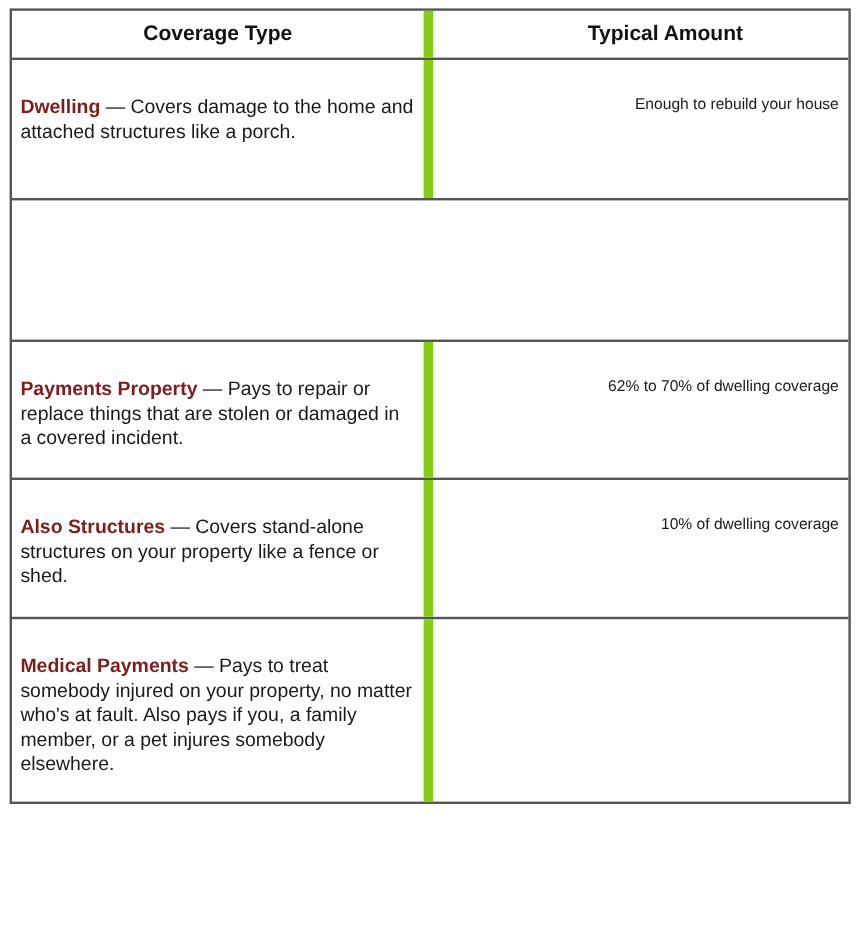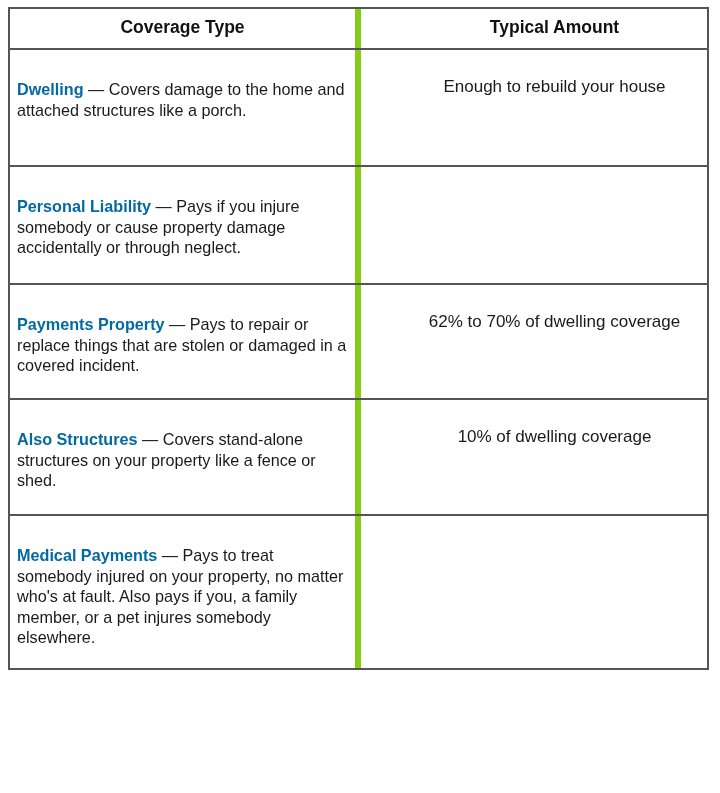--- a/index.html
+++ b/index.html
@@ -2,43 +2,42 @@
 <html><head>
 <meta charset="utf-8">
 <style>
   html, body { margin: 0; padding: 0; background: #ffffff; }
   body { width: 720px; height: 793px; position: relative; overflow: hidden;
          font-family: "Liberation Sans", sans-serif; color: #1a1a1a; }
   .tbl { position: absolute; left: 8px; top: 7px; width: 701px; border: 2px solid #555; box-sizing: border-box; }
   .row { display: flex; border-top: 2px solid #555; box-sizing: border-box; }
   .row.header { border-top: none; height: 39px; }
   .cell { box-sizing: border-box; }
-  .c1 { width: 351px; border-right: 6px solid #84cc16; }
+  .c1 { width: 351px; border-right: 8px solid #84cc16; }
   .c2 { flex: 1; margin-left: 41px; }
   .header .cell { font-weight: bold; font-size: 17.5px; text-align: center; line-height: 37px; color: #111; }
   .body-row .c1 { padding: 29px 8px 0 7px; font-size: 16.2px; line-height: 20.5px; }
-  .body-row .c2 { padding: 27px 8px 0 8px; font-size: 17px; line-height: 20.5px; text-align: center; }
-  .term { color: #0369a1; font-weight: bold; }
+  .body-row .c2 { padding: 27px 8px 0 8px; font-size: 13px; line-height: 20.5px; text-align: right; }
+  .term { color: #7f1d1d; font-weight: bold; }
 </style>
 </head>
 <body>
 
 <div class="tbl">
   <div class="row header">
     <div class="cell c1">Coverage Type</div>
     <div class="cell c2">Typical Amount</div>
   </div>
 
   <div class="row body-row" style="height:117px">
     <div class="cell c1"><span class="term">Dwelling</span><span> — Covers damage to the home and attached structures like a porch.</span></div>
     <div class="cell c2">Enough to rebuild your house</div>
   </div>
 
   <div class="row body-row" style="height:118px">
-    <div class="cell c1"><span class="term">Personal Liability</span><span> — Pays if you injure somebody or cause property damage accidentally or through neglect.</span></div>
   </div>
 
   <div class="row body-row" style="height:115px">
     <div class="cell c1"><span class="term">Payments Property</span><span> — Pays to repair or replace things that are stolen or damaged in a covered incident.</span></div>
     <div class="cell c2">62% to 70% of dwelling coverage</div>
   </div>
 
 
   <div class="row body-row" style="height:116px">
     <div class="cell c1"><span class="term">Also Structures</span><span> — Covers stand-alone structures on your property like a fence or shed.</span></div>

